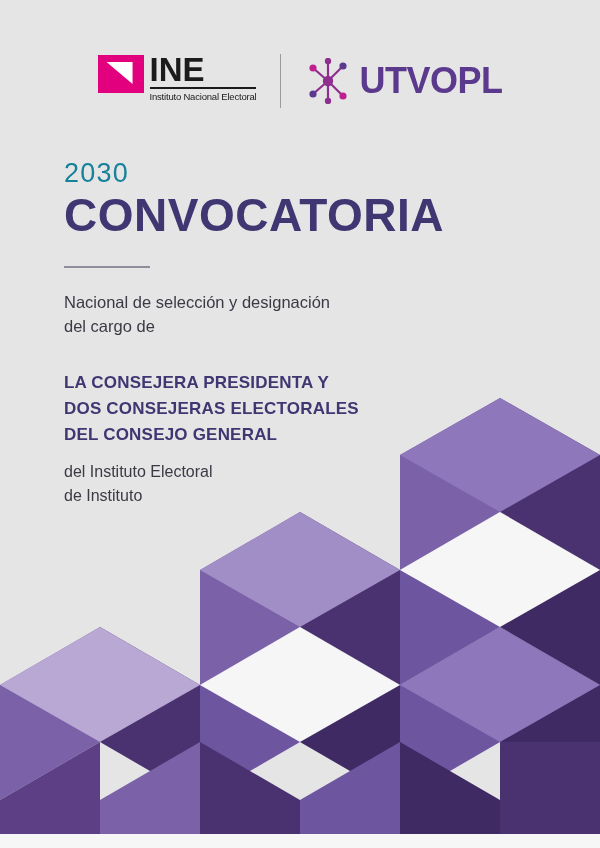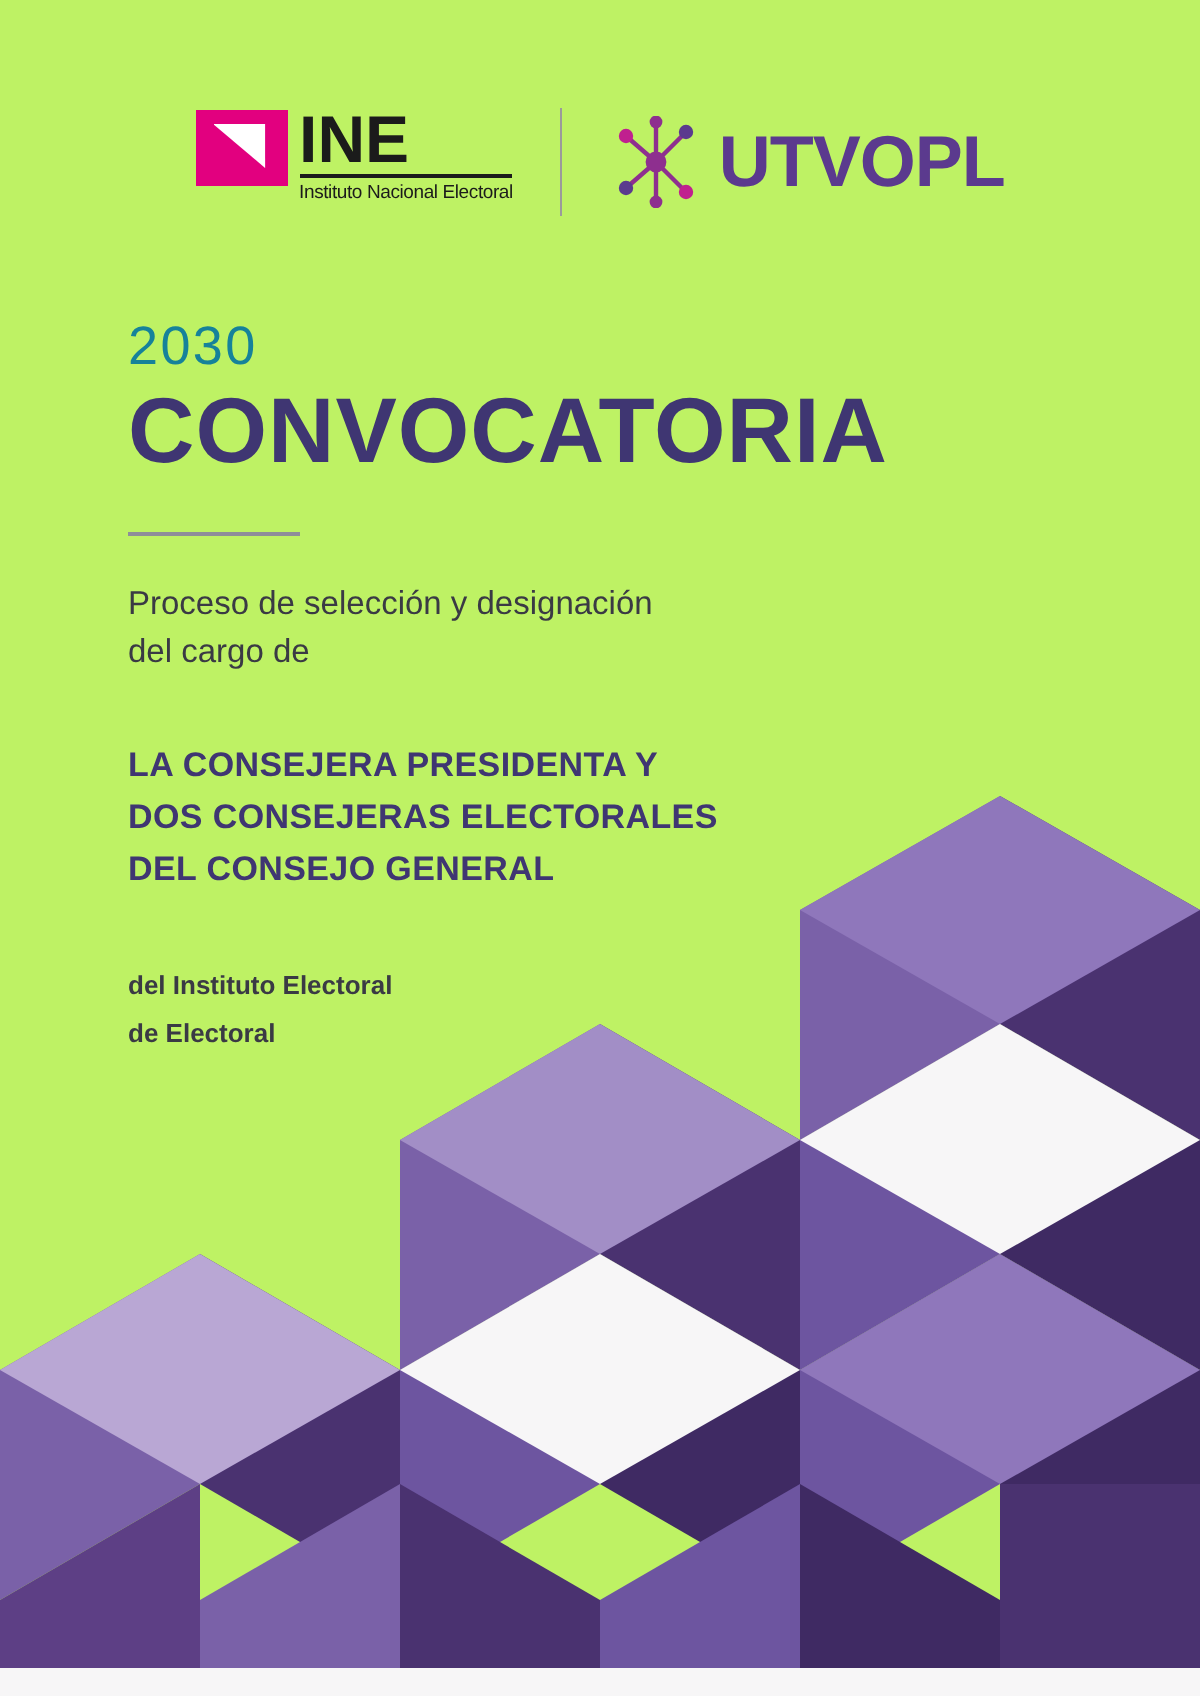--- a/index.html
+++ b/index.html
@@ -7,21 +7,21 @@
     padding: 0;
     background: #ffffff;
   }
   body {
     font-family: "Liberation Sans", sans-serif;
   }
   .page {
     position: relative;
     width: 600px;
     height: 848px;
-    background: #bef264;
+    background: #e5e5e5;
     overflow: hidden;
   }
 
   
   .logo-bar {
     position: absolute;
     top: 46px;
     left: 0;
     width: 600px;
     height: 70px;
@@ -136,25 +136,24 @@
   .role {
     font-size: 17px;
     font-weight: bold;
     color: #3f3672;
     line-height: 26px;
     letter-spacing: 0.2px;
     margin-top: 32px;
     text-transform: uppercase;
   }
   .org {
-    font-size: 13px;
+    font-size: 16px;
     color: #3a3a44;
     line-height: 24px;
-    margin-top: 33px;
-    font-weight: bold;
+    margin-top: 12px;
   }
 
   
   .cubes {
     position: absolute;
     left: 0;
     top: 0;
     width: 600px;
     height: 848px;
     z-index: 1;
@@ -241,27 +240,27 @@
         <circle cx="23" cy="43" r="3.2" fill="#8e2f8f"></circle>
       </svg>
       <div class="utvopl-word">UTVOPL</div>
     </div>
   </div>
 
   <div class="content">
     <div class="year">2030</div>
     <div class="headline">CONVOCATORIA</div>
     <div class="rule"></div>
-    <div class="lead">Proceso de selección y designación</div>
+    <div class="lead">Nacional de selección y designación</div>
     <div class="lead">del cargo de</div>
     <div class="role">
       <div>LA CONSEJERA PRESIDENTA Y</div>
       <div>DOS CONSEJERAS ELECTORALES</div>
       <div>DEL CONSEJO GENERAL</div>
     </div>
     <div class="org">
       <div>del Instituto Electoral</div>
-      <div>de Electoral</div>
+      <div>de Instituto</div>
     </div>
   </div>
 
   <div class="footer-bar"></div>
 </div>
 
 </body></html>

